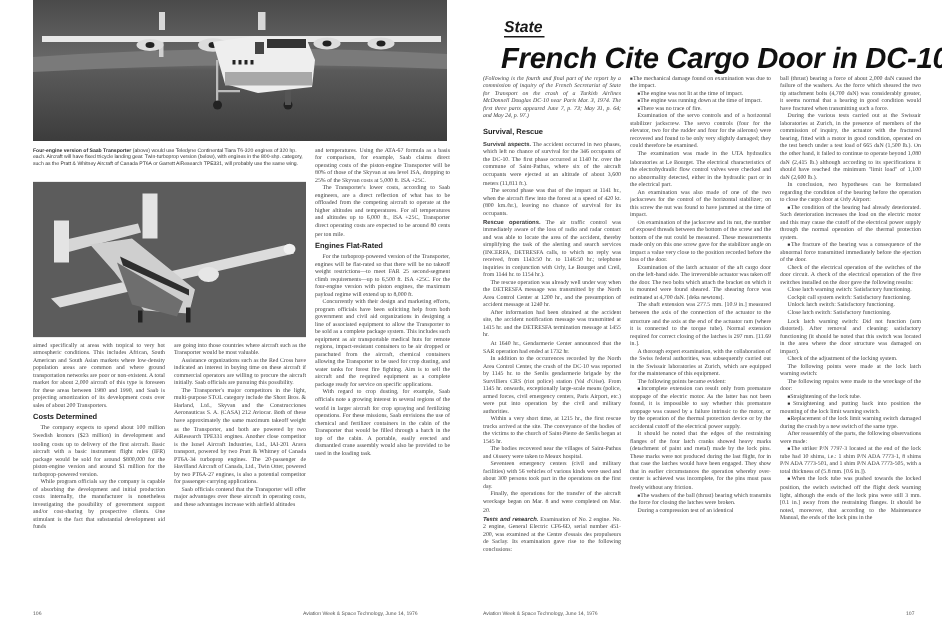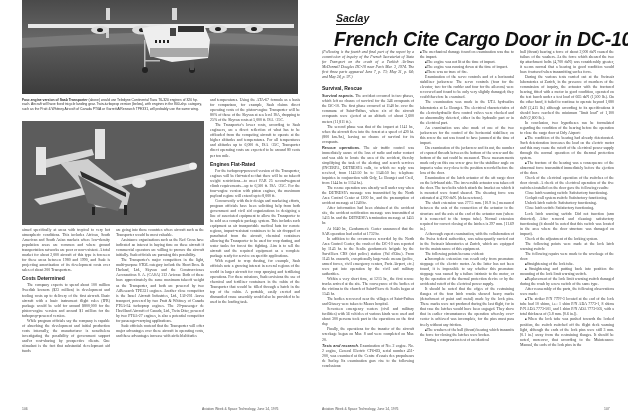--- a/index.html
+++ b/index.html
@@ -129,21 +129,21 @@
     <p>The Transporter's major competitors in the light, multi-purpose STOL category include the Short Bros. &amp; Harland, Ltd., Skyvan and the Construcciones Aeronauticas S. A. (CASA) 212 Aviocar. Both of these have approximately the same maximum takeoff weight as the Transporter, and both are powered by two AiResearch TPE331 engines. Another close competitor is the Israel Aircraft Industries, Ltd., IAI-201 Arava transport, powered by two Pratt &amp; Whitney of Canada PT6A-34 turboprop engines. The 20-passenger de Havilland Aircraft of Canada, Ltd., Twin Otter, powered by two PT6A-27 engines, is also a potential competitor for passenger-carrying applications.</p>
     <p>Saab officials contend that the Transporter will offer major advantages over these aircraft in operating costs, and these advantages increase with airfield altitudes</p>
   </div>
 
   <div class="footer" style="left:22px;">106</div>
   <div class="footer" style="left:202px;">Aviation Week &amp; Space Technology, June 14, 1976</div>
 </div>
 
 <div class="page page-right">
 
-  <div class="section-label">Saclay</div>
+  <div class="section-label">State</div>
   <div class="section-rule"></div>
   <div class="headline">French Cite Cargo Door in DC-10 Crash</div>
 
   <div class="col" style="left:8px; top:50px; width:92px; height:348px;">
     <p class="noindent ital">(Following is the fourth and final part of the report by a commission of inquiry of the French Secretariat of State for Transport on the crash of a Turkish Airlines McDonnell Douglas DC-10 near Paris Mar. 3, 1974. The first three parts appeared June 7, p. 73; May 31, p. 64; and May 24, p. 97.)</p>
     <div class="sub" style="margin-top:5px;">Survival, Rescue</div>
     <p class="noindent"><span class="runin">Survival aspects.</span><span> The accident occurred in two phases, which left no chance of survival for the 346 occupants of the DC-10. The first phase occurred at 1140 hr. over the commune of Saint-Pathus, where six of the aircraft occupants were ejected at an altitude of about 3,600 meters (11,811 ft.).</span></p>
     <p>The second phase was that of the impact at 1141 hr., when the aircraft flew into the forest at a speed of 420 kt. (800 km./hr.), leaving no chance of survival for its occupants.</p>
     <p class="noindent"><span class="runin">Rescue operations.</span><span> The air traffic control was immediately aware of the loss of radio and radar contact and was able to locate the area of the accident, thereby simplifying the task of the alerting and search services (INCERFA, DETRESFA calls, to which no reply was received, from 1143:50 hr. to 1146:50 hr.; telephone inquiries in conjunction with Orly, Le Bourget and Creil, from 1144 hr. to 1154 hr.).</span></p>
     <p>The rescue operation was already well under way when the DETRESFA message was transmitted by the North Area Control Center at 1200 hr., and the presumption of accident message at 1240 hr.</p>

